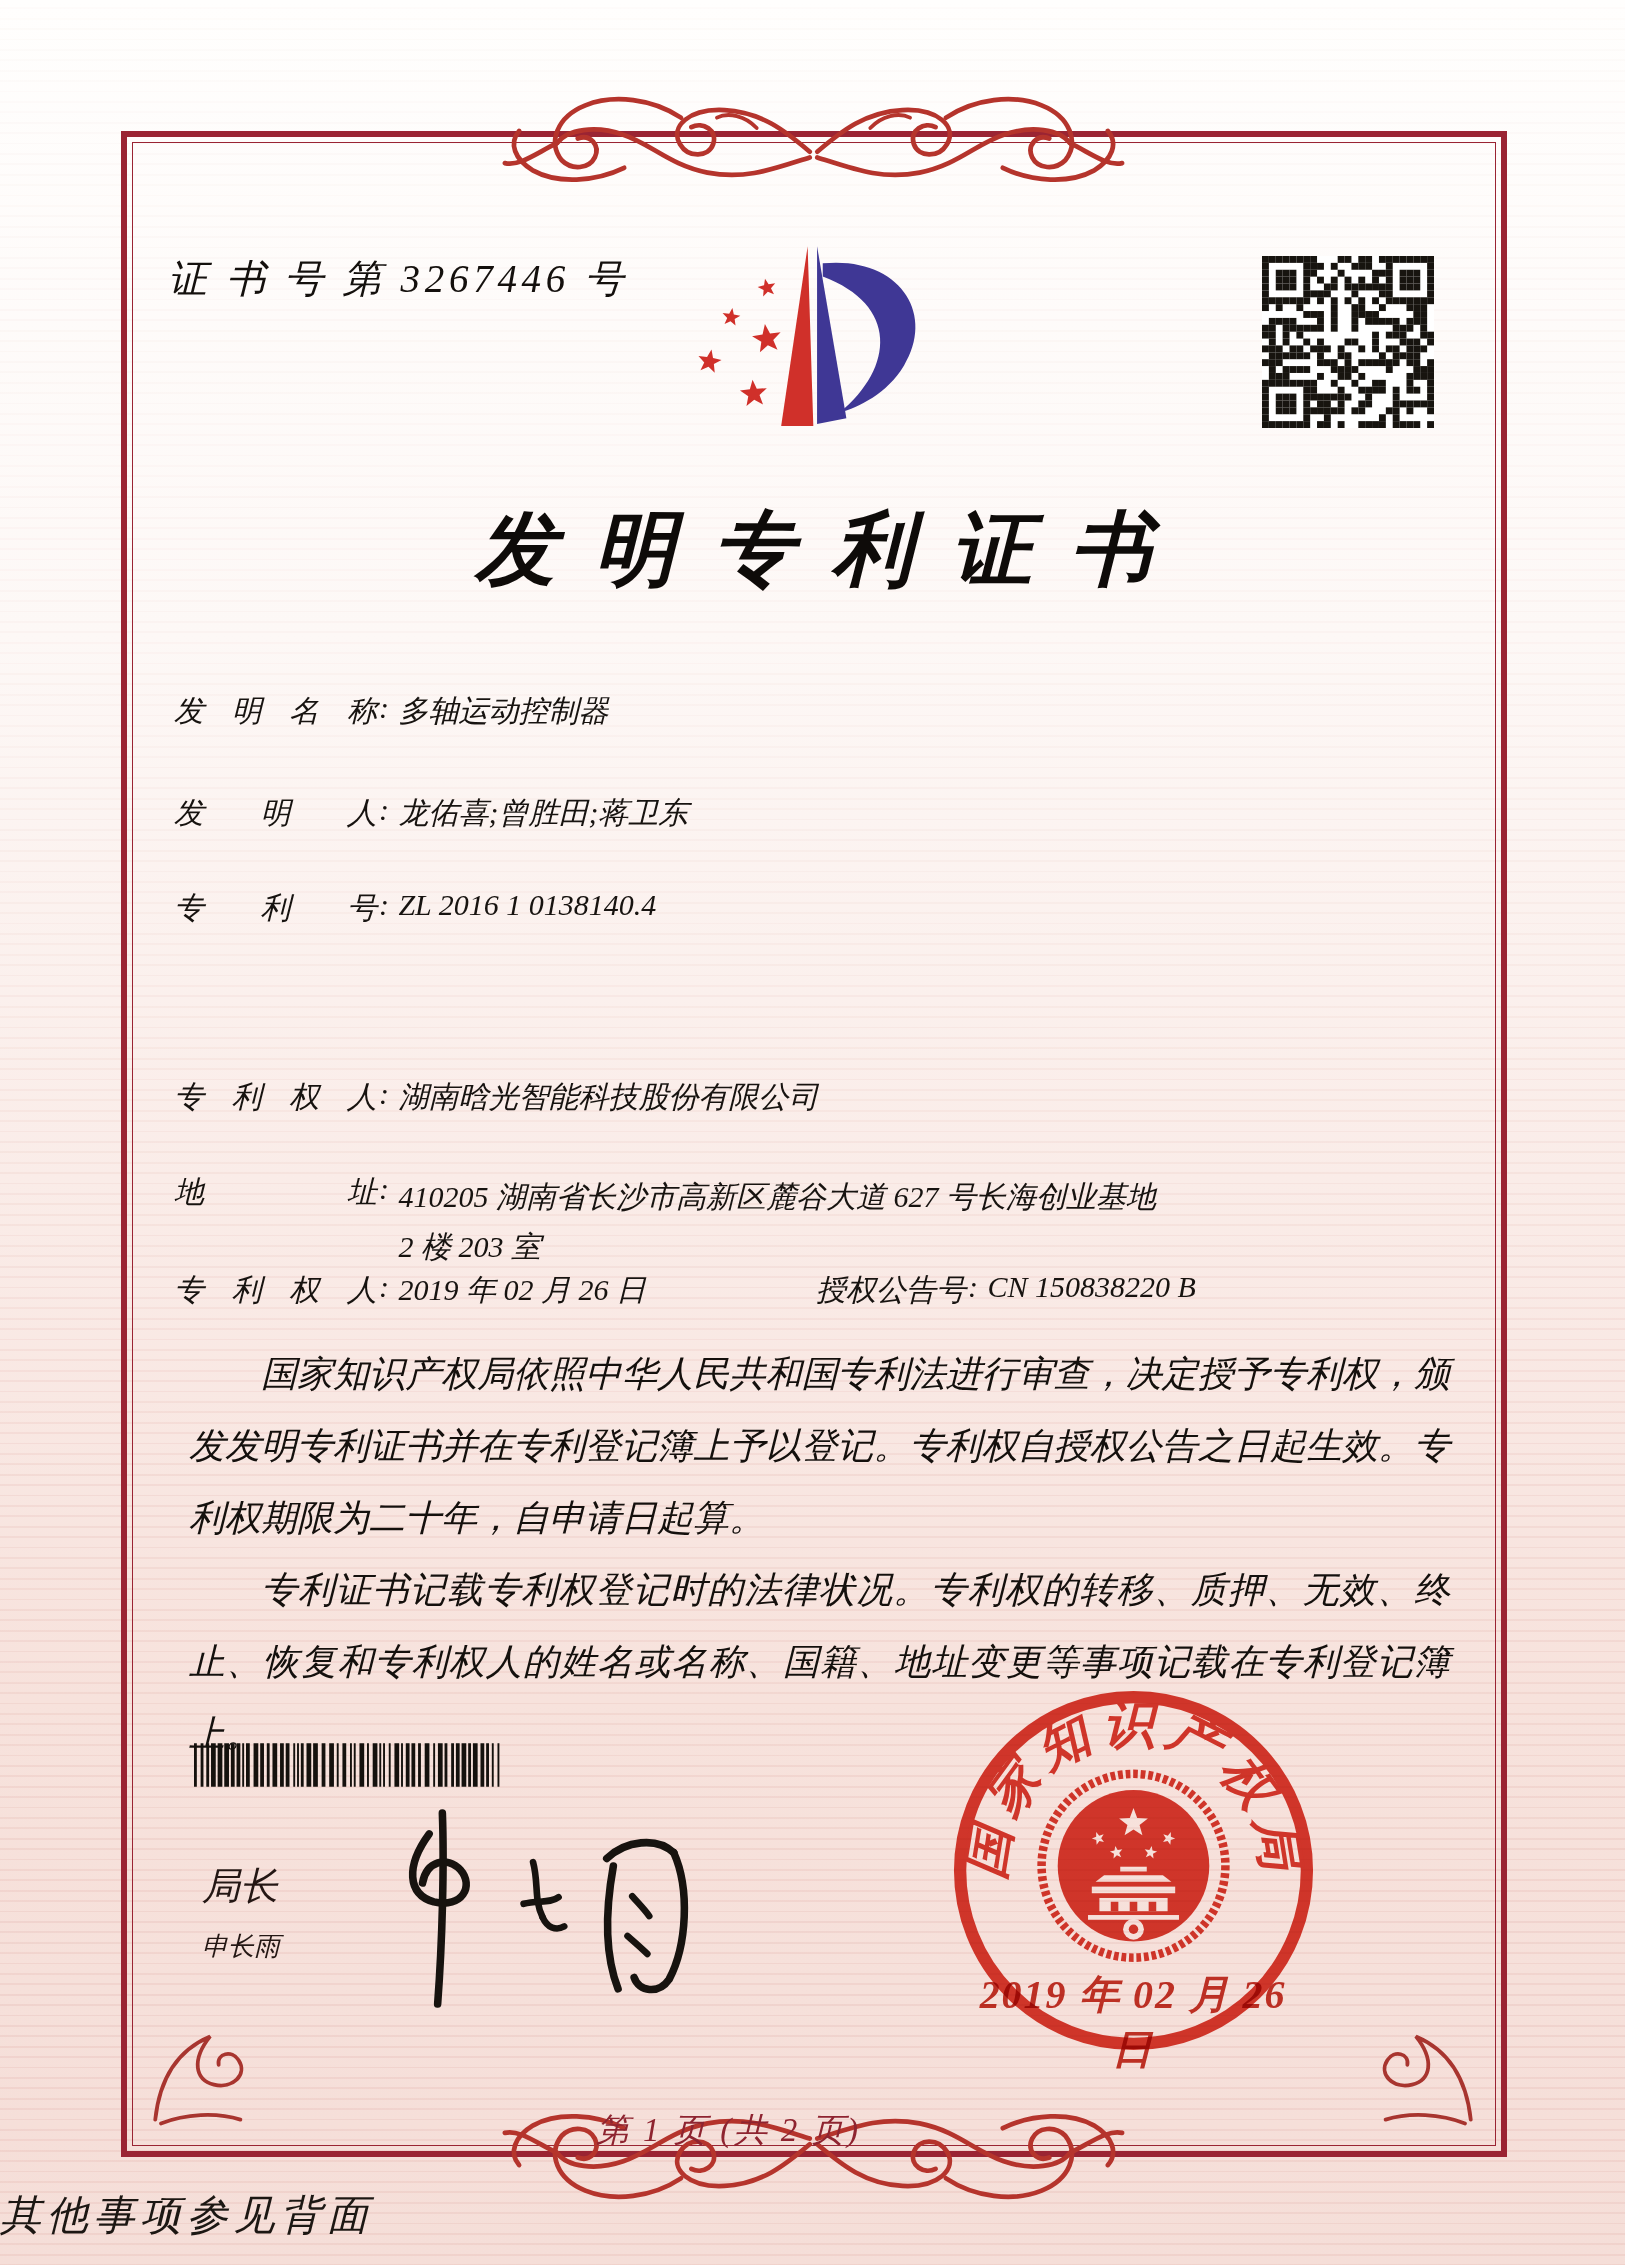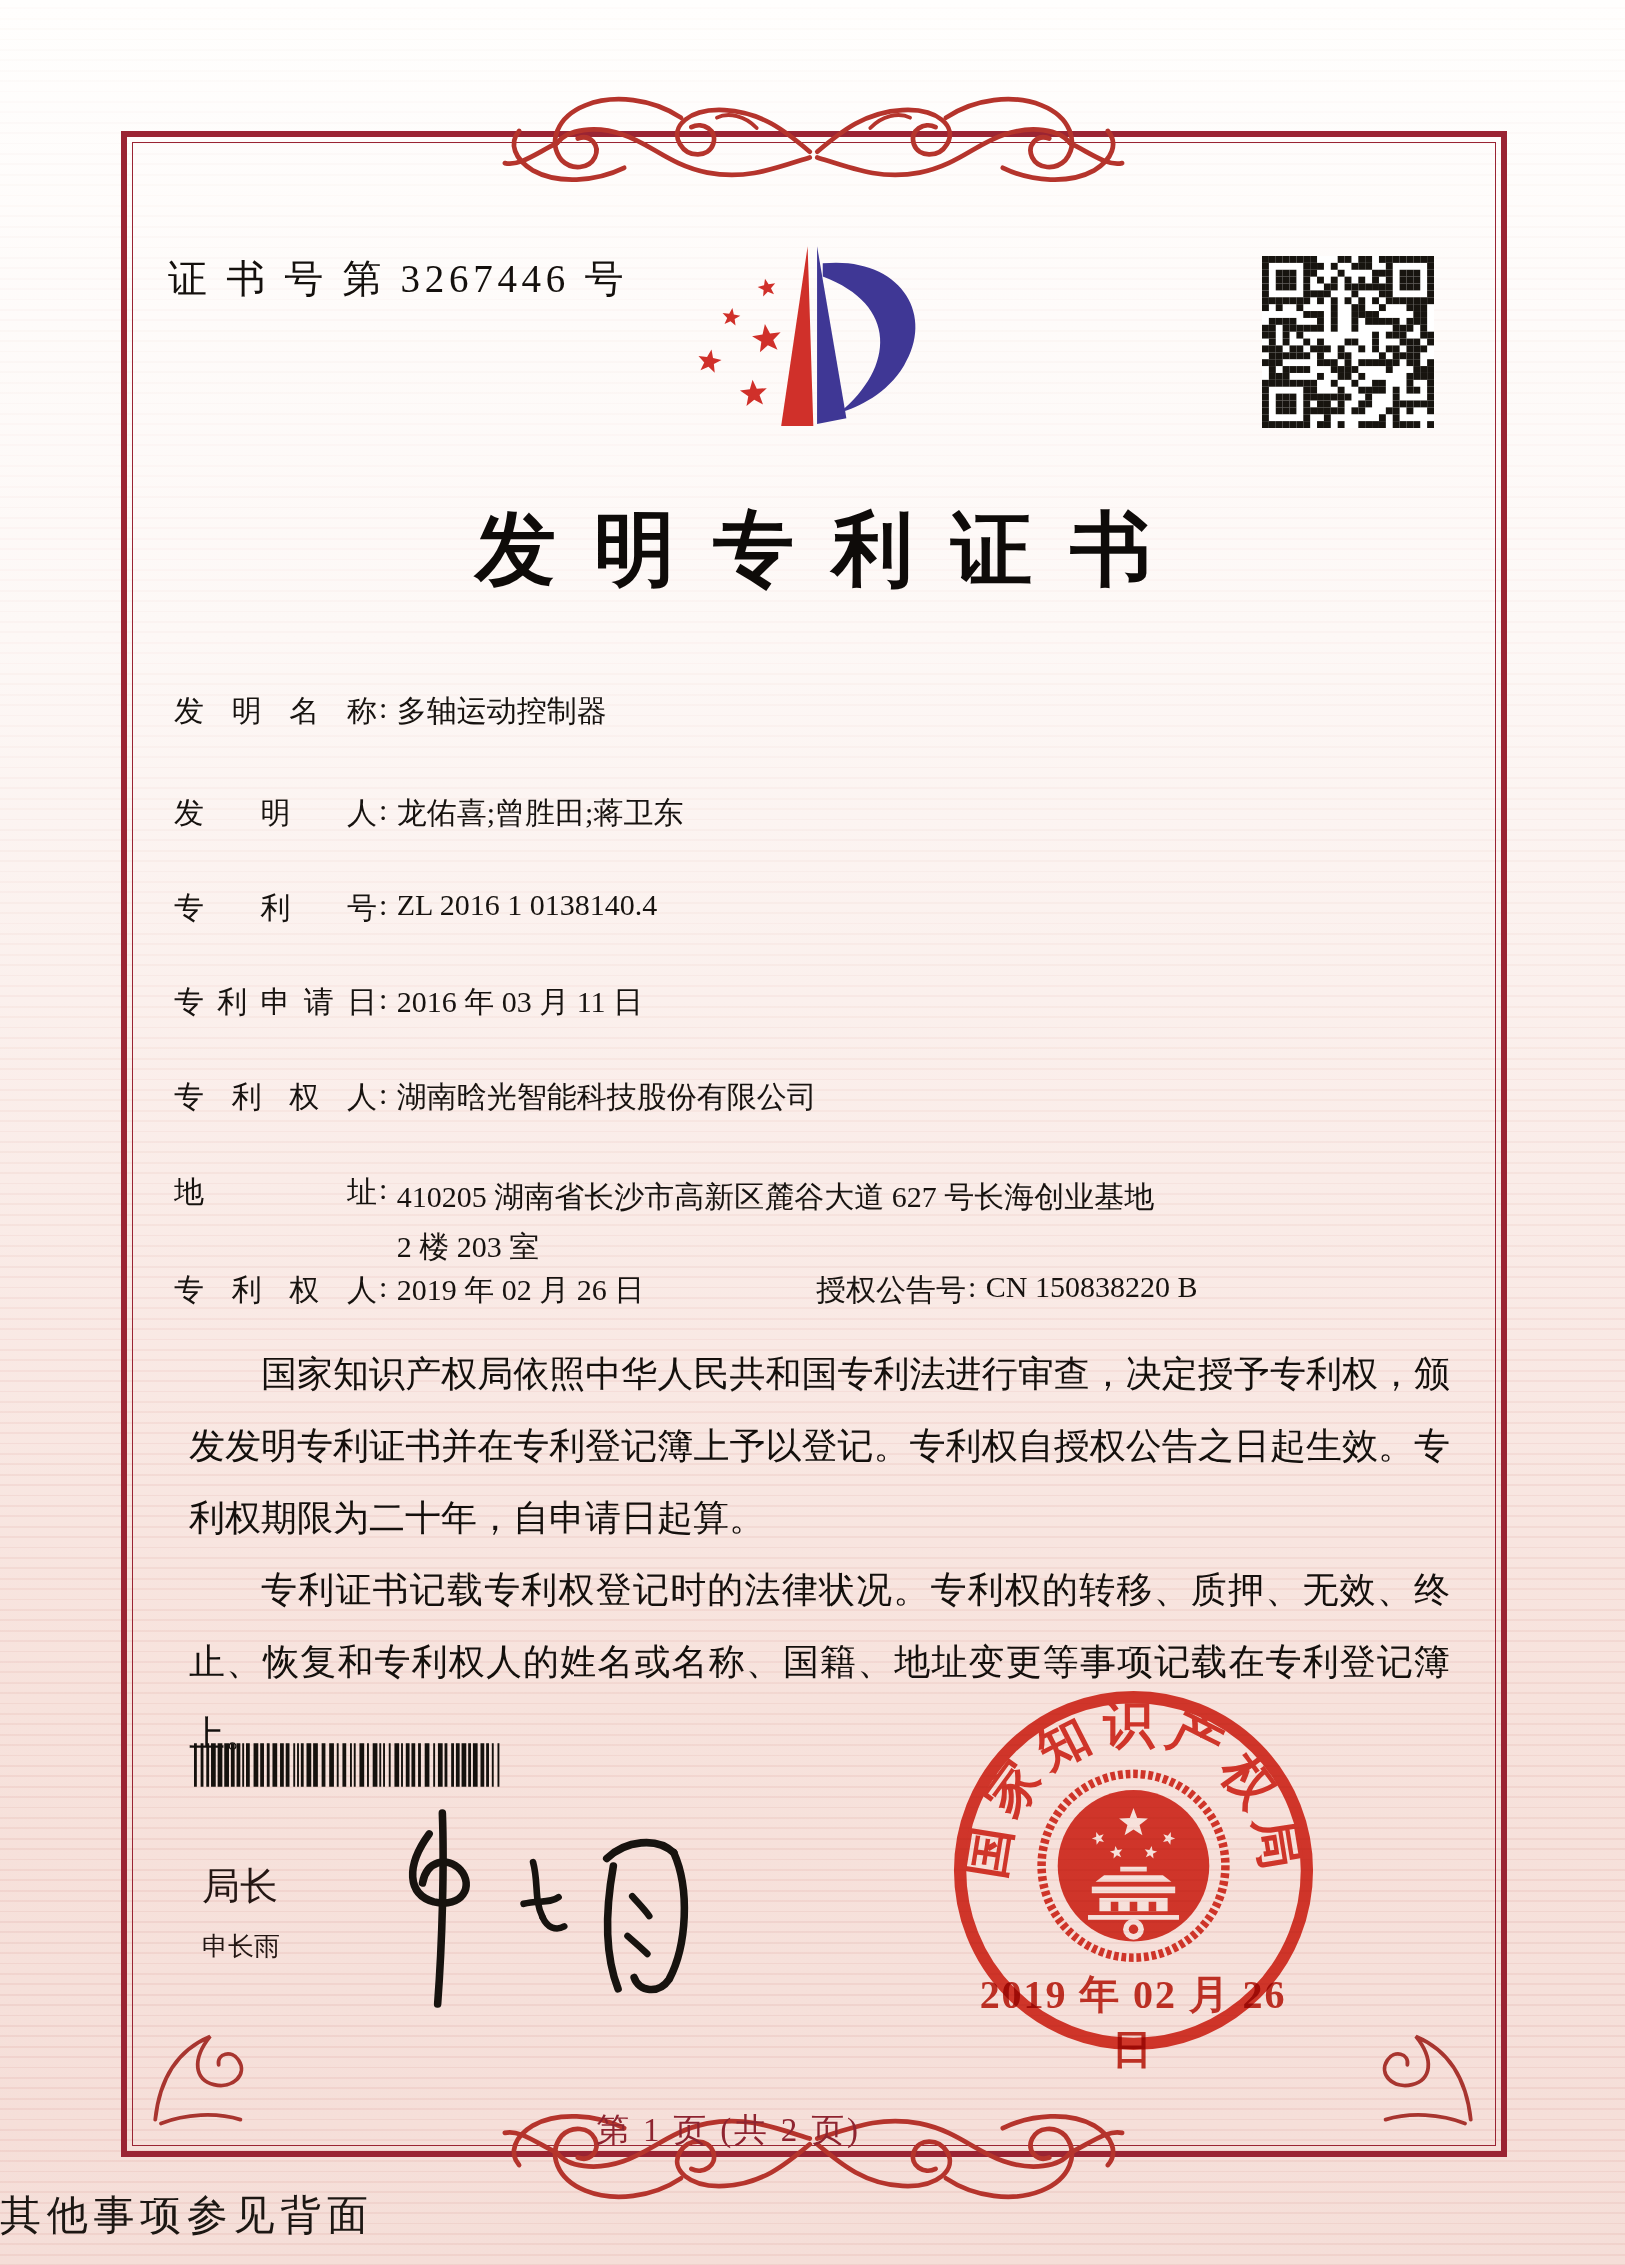--- a/index.html
+++ b/index.html
@@ -5,20 +5,21 @@
   html,body{margin:0;padding:0;background:#e8e8e8;}
   .page{
     position:relative;
     width:1626px;height:2266px;
     margin:0 auto;
     background:
       linear-gradient(180deg,#fffefd 0%,#fdf8f6 28%,#faece8 52%,#f7e2dc 75%,#f5ded8 100%);
     overflow:hidden;
     font-family:"Liberation Serif","DejaVu Serif",serif;
     color:#171310;
+    font-style:italic;
   }
   .texture{
     position:absolute;inset:0;
     background:repeating-linear-gradient(0deg,
       rgba(216,150,143,.20) 0px, rgba(216,150,143,.20) 1.9px,
       rgba(255,255,255,0) 1.9px, rgba(255,255,255,0) 10.4px);
     -webkit-mask-image:linear-gradient(180deg,rgba(0,0,0,.18) 0%,rgba(0,0,0,.35) 35%,rgba(0,0,0,.8) 65%,#000 100%);
     mask-image:linear-gradient(180deg,rgba(0,0,0,.18) 0%,rgba(0,0,0,.35) 35%,rgba(0,0,0,.8) 65%,#000 100%);
     opacity:.85;
   }
@@ -487,23 +488,20 @@
 
   <div class="row" style="top:691px">
     <span class="lab">发明名称</span><span class="colon">:</span><span class="val">多轴运动控制器</span>
   </div>
   <div class="row" style="top:793px">
     <span class="lab">发明人</span><span class="colon">:</span><span class="val">龙佑喜;曾胜田;蒋卫东</span>
   </div>
   <div class="row" style="top:888px">
     <span class="lab">专利号</span><span class="colon">:</span><span class="val">ZL 2016 1 0138140.4</span>
   </div>
-  <div class="row" style="top:982px">
-    <span class="lab">专利申请日</span><span class="colon">:</span><span class="val">2016 年 03 月 11 日</span>
-  </div>
   <div class="row" style="top:1077px">
     <span class="lab">专利权人</span><span class="colon">:</span><span class="val">湖南晗光智能科技股份有限公司</span>
   </div>
   <div class="row" style="top:1172px">
     <span class="lab">地址</span><span class="colon">:</span><span class="val-block"><span>410205  湖南省长沙市高新区麓谷大道 627 号长海创业基地</span><br><span>2 楼 203 室</span></span>
   </div>
   <div class="row" style="top:1270px">
     <span class="lab">专利权人</span><span class="colon">:</span><span class="val">2019 年 02 月 26 日</span>
     <span class="pair2">
       <span>授权公告号</span><span class="colon">:</span><span class="val">CN 150838220 B</span>

